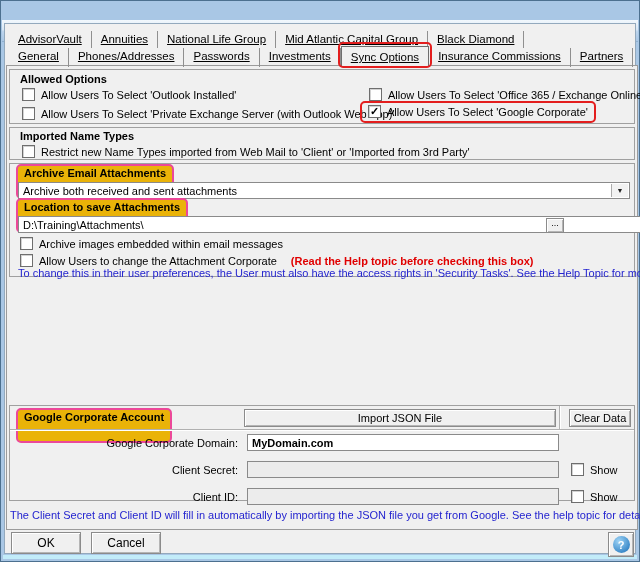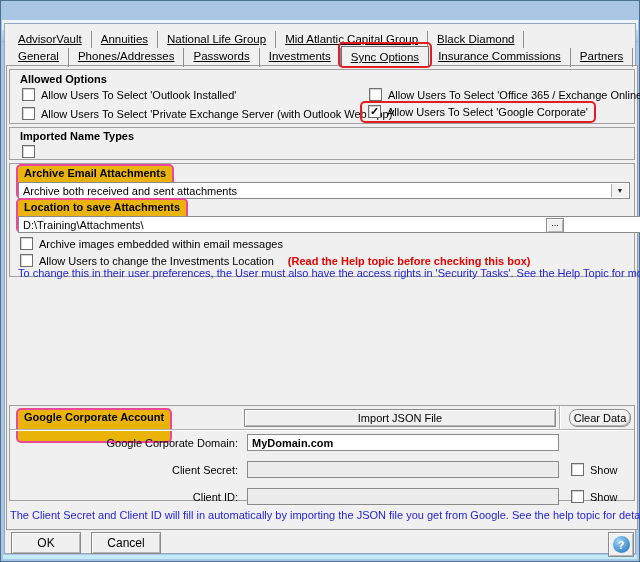--- a/index.html
+++ b/index.html
@@ -96,49 +96,50 @@
             <span class="box">✓</span>
             <span>Allow Users To Select 'Google Corporate'</span>
           </label>
         </div>
       </div>
 
       <div class="panel" style="top:61px;height:33px;">
         <div class="hdr" style="left:10px;top:2px;">Imported Name Types</div>
         <label class="cb" style="left:12px;top:17px;">
           <span class="box"></span>
+          <span>Restrict new Name Types imported from Web Mail to 'Client' or 'Imported from 3rd Party'</span>
         </label>
       </div>
 
       <div class="panel" style="top:97px;height:114px;">
         <div class="red-label" style="left:6px;top:0;">Archive Email Attachments</div>
         <div class="combo" style="left:8px;top:18px;width:612px;padding-left:16px;">
           <span class="val">Archive both received and sent attachments</span>
           <span class="arrow">▼</span>
         </div>
         <div class="red-label" style="left:6px;top:34px;">Location to save Attachments</div>
         <input class="field" style="left: 8px; top: 52px; width: 626px;" value="D:\Training\Attachments\">
         <div class="browse" style="left:536px;top:54px;">...</div>
         <label class="cb" style="left:10px;top:73px;justify-content:center;">
           <span class="box"></span>
           <span>Archive images embedded within email messages</span>
         </label>
         <label class="cb" style="left:10px;top:90px;">
           <span class="box"></span>
-          <span>Allow Users to change the Investments Location</span>
+          <span>Allow Users to change the Attachment Corporate</span>
           <span class="note-red" style="position:static;">(Read the Help topic before checking this box)</span>
         </label>
         <div class="note-blue" style="left:8px;top:103px;">To change this in their user preferences, the User must also have the access rights in 'Security Tasks'. See the Help Topic for more information.</div>
       </div>
 
       <div class="panel" style="top:339px;height:96px;">
         <div class="red-label" style="left:6px;top:2px;">Google Corporate Account</div>
         <div class="btn small" style="left:234px;top:3px;width:312px;height:18px;">Import JSON File</div>
         <div class="vsep" style="left:549px;top:0;height:23px;"></div>
-        <div class="btn small" style="left:559px;top:3px;width:62px;height:18px;border-radius:8px;">Clear Data</div>
+        <div class="btn small" style="left:559px;top:3px;width:62px;height:18px;">Clear Data</div>
         <div class="hdiv" style="top:23px;"></div>
 
         <div class="glabel" style="top:31px;">Google Corporate Domain:</div>
         <input class="field" style="left: 237px; top: 28px; width: 312px; font-weight: bold;" value="MyDomain.com">
 
         <div class="glabel" style="top:58px;">Client Secret:</div>
         <input class="field dis" style="left: 237px; top: 55px; width: 312px;" value="">
         <label class="cb" style="left:561px;top:57px;">
           <span class="box"></span>
           <span>Show</span>

